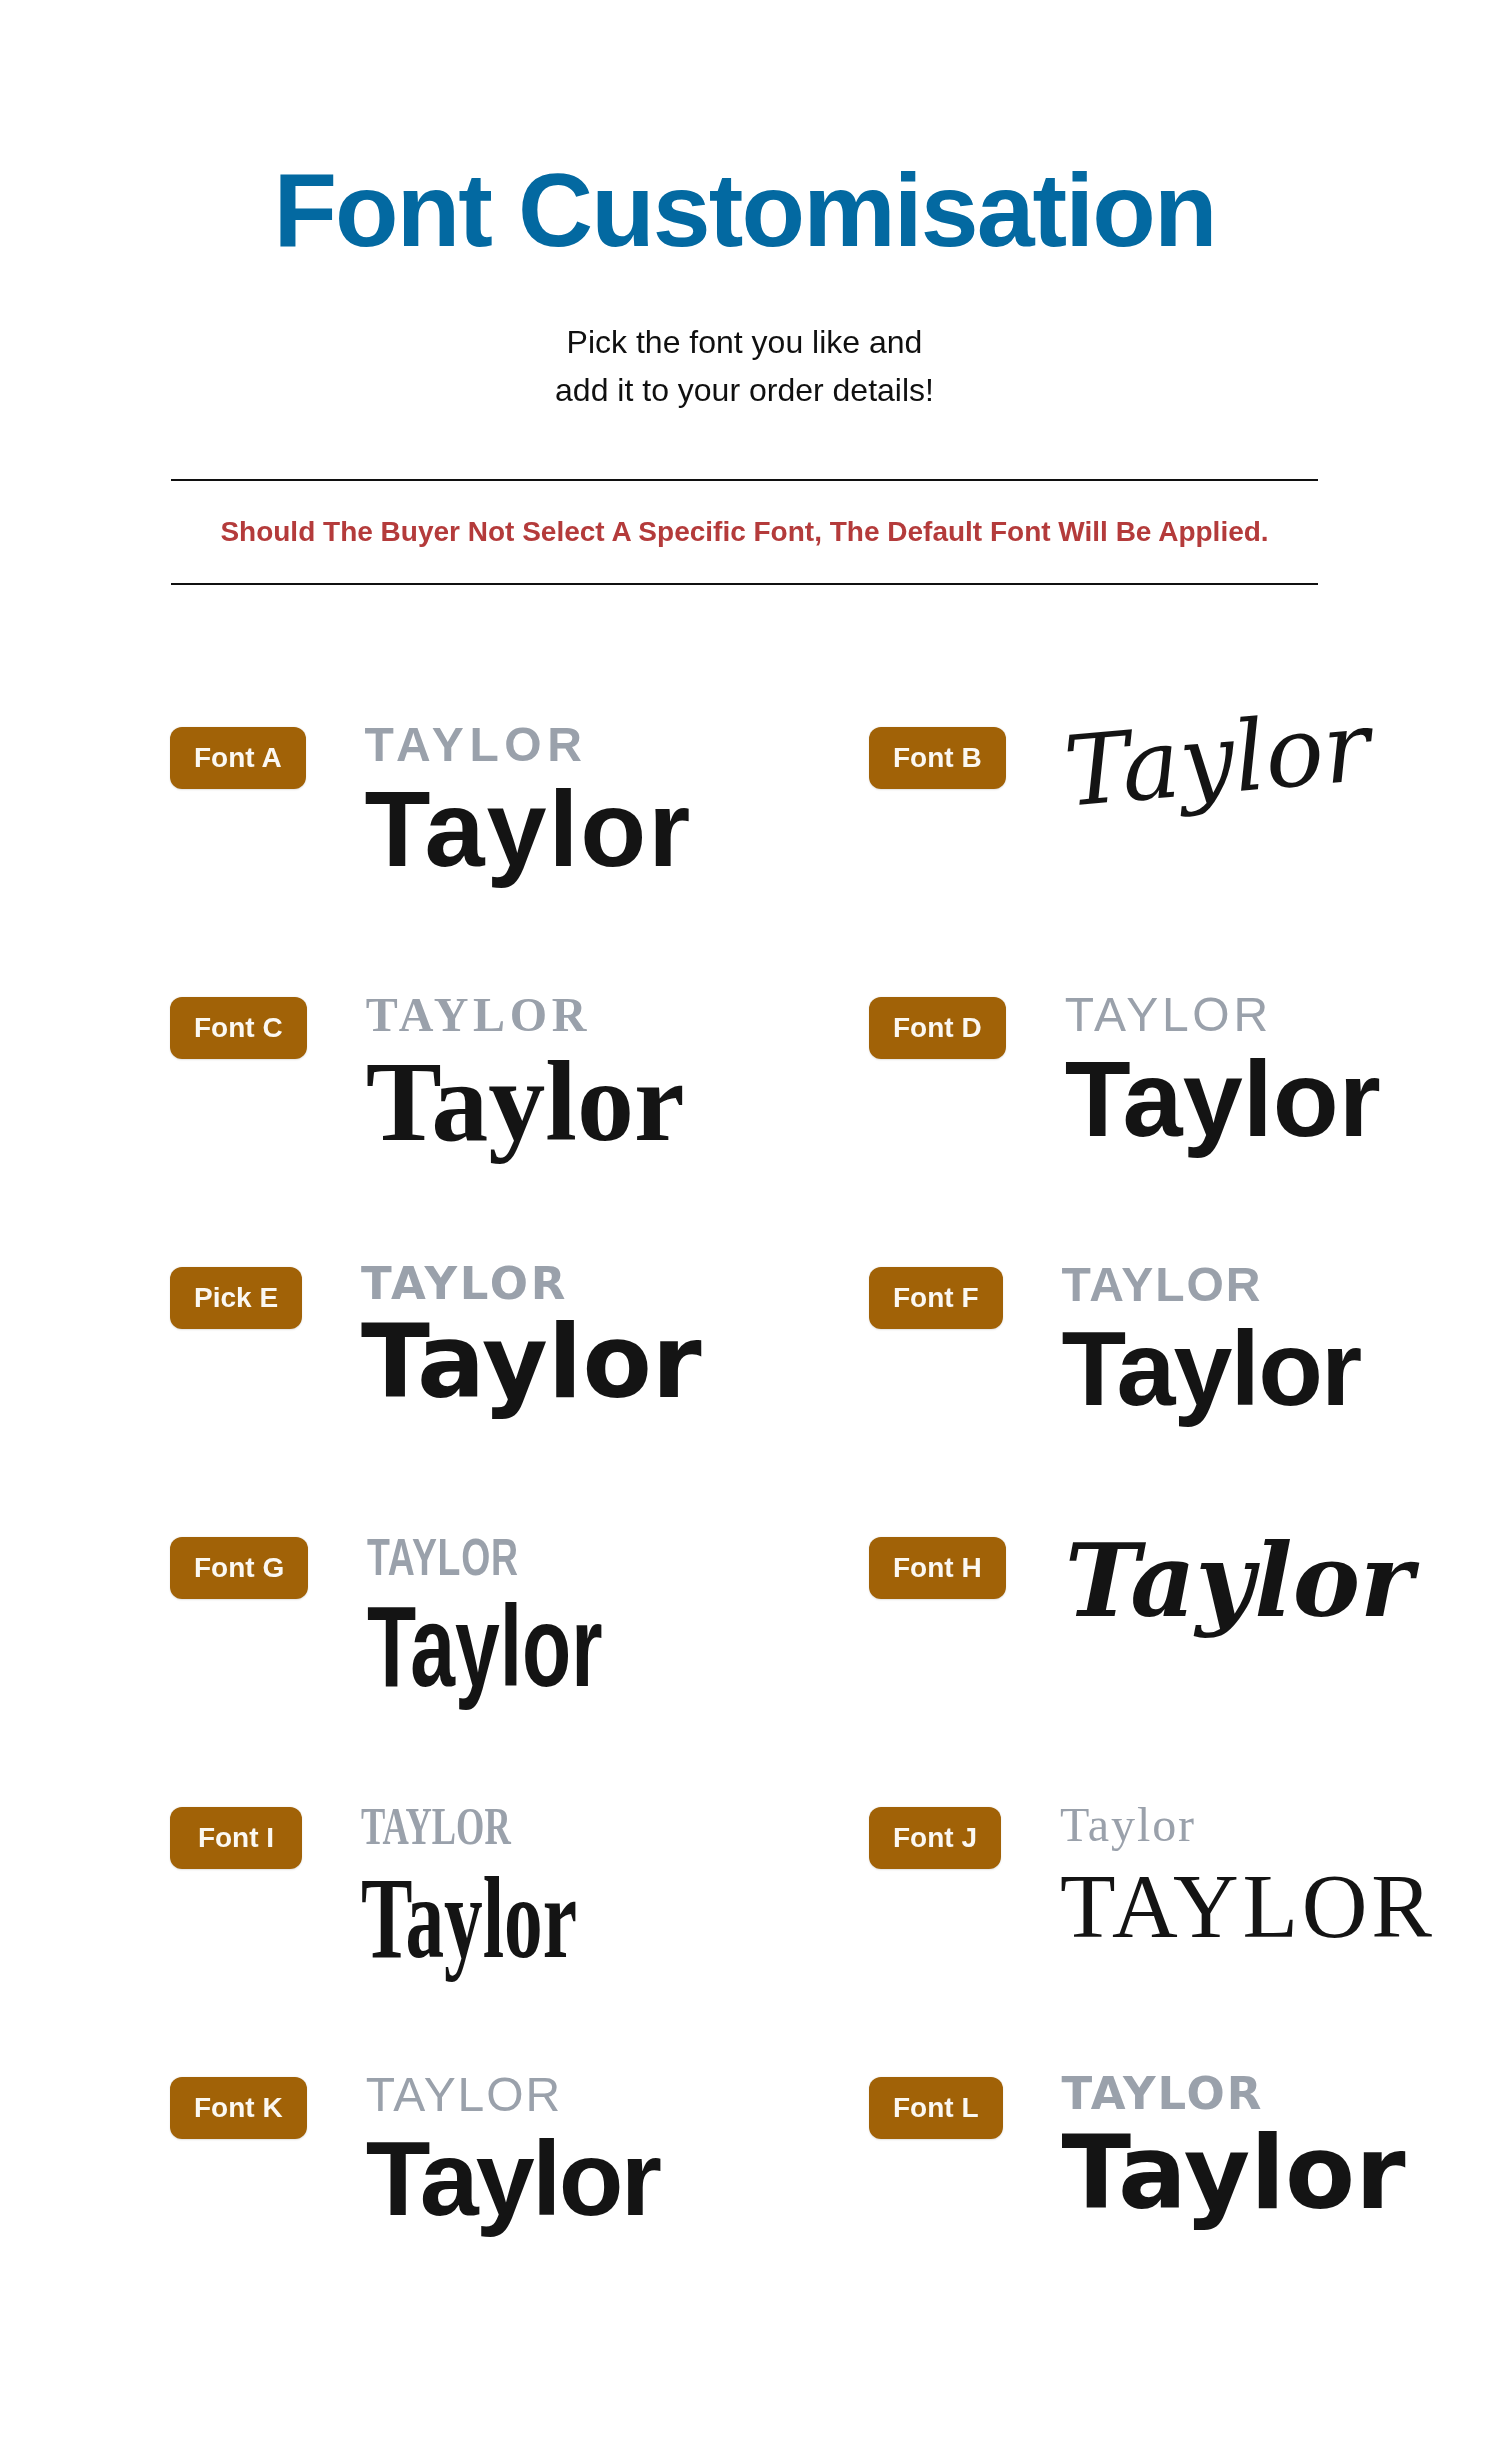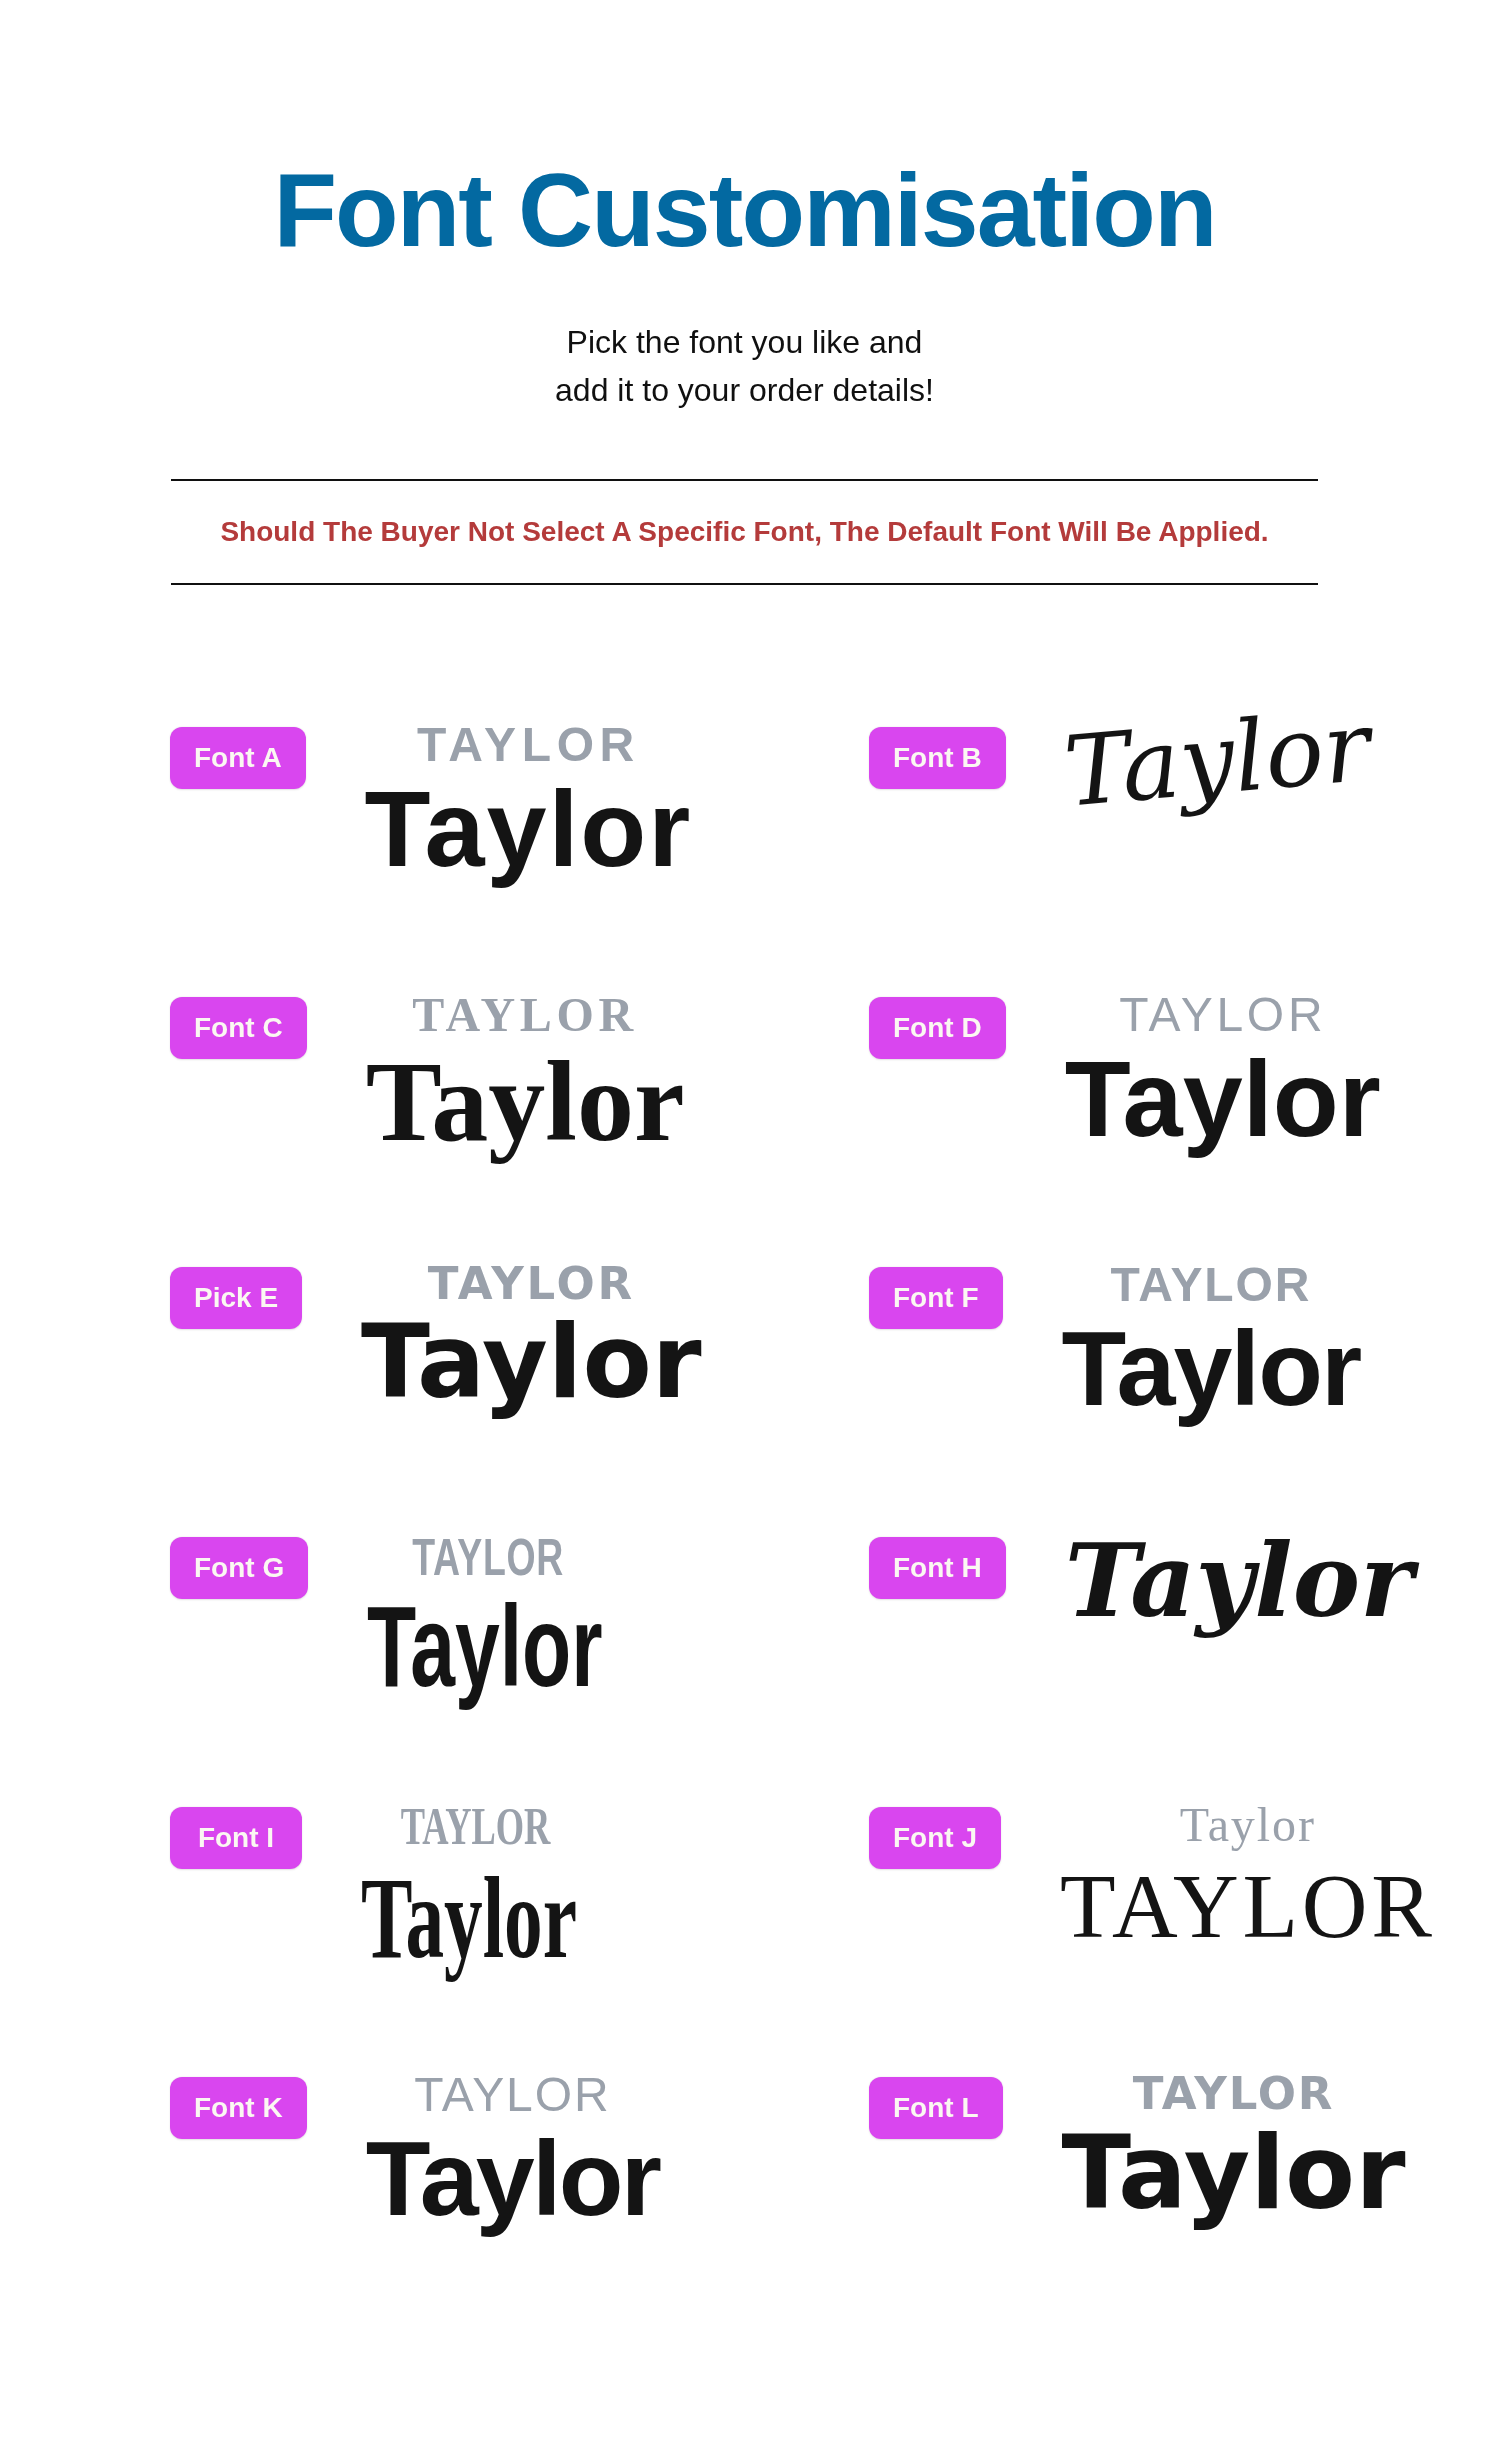--- a/index.html
+++ b/index.html
@@ -57,34 +57,33 @@
     display:flex;
     align-items:flex-start;
     gap:59px;
   }
   .badge{
     flex-shrink:0;
     margin-top:23px;
     min-width:132px;
     box-sizing:border-box;
     padding:14px 24px;
-    background:#d946ef;
+    background:#a16207;
     color:#fbf8f2;
     border-radius:12px;
     font-size:28px;
     line-height:34px;
     font-weight:bold;
     text-align:center;
     box-shadow:0 0.9px 1.9px rgba(0,0,0,0.12);
   }
   .specimen{
     display:flex;
     flex-direction:column;
     padding-top:17px;
-    text-align:center;
   }
   .up{
     color:#9aa1ab;
     line-height:1;
     white-space:nowrap;
   }
   .up:empty{display:none;}
   .nm{
     color:#141414;
     line-height:0.95;

